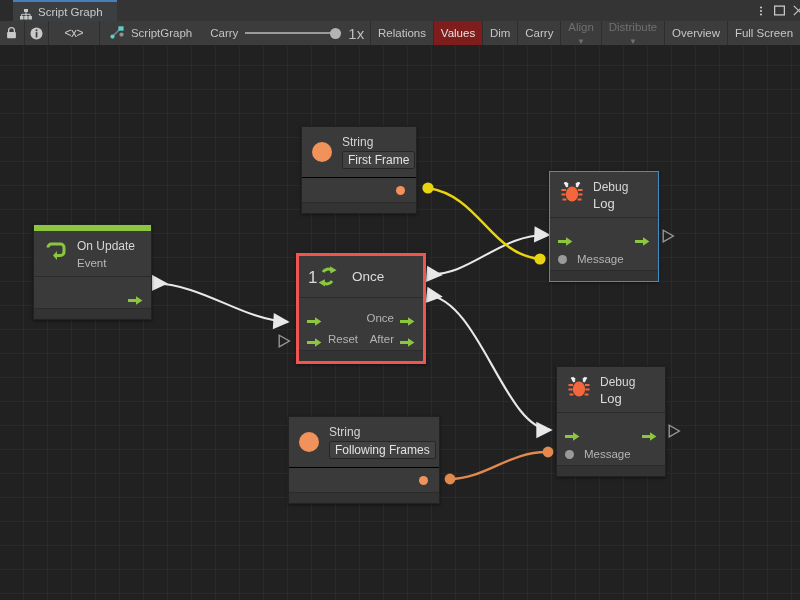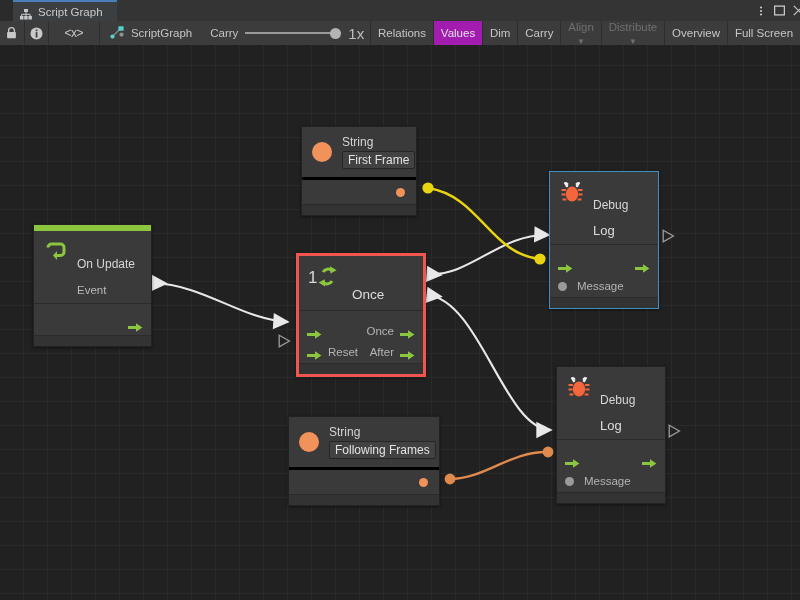--- a/index.html
+++ b/index.html
@@ -60,21 +60,21 @@
   #zoom-slider .knob {
     position: absolute; right: 0; top: 2px; width: 11px; height: 11px;
     border-radius: 50%; background: #b4b4b4;
   }
   #zoom-group .zval { font-size: 15px; color: #bdbdbd; }
 
   .tb-btn {
     display: flex; align-items: center; gap: 4px; padding: 0 7px;
     font-size: 11.5px; color: #c6c6c6; white-space: nowrap;
   }
-  .tb-btn.active { background: #a21caf; color: #e3e3e3; }
+  .tb-btn.active { background: #7f1d1d; color: #e3e3e3; }
   .tb-btn.disabled { color: #6f6f6f; flex-direction: column; }
   .caret { font-size: 8px; line-height: 1; position: relative; top: 1px; }
 
   
   #canvas {
     position: absolute; left: 0; top: 46px; width: 800px; height: 554px;
     background-color: #212121;
     background-image:
       linear-gradient(to right, #2a2a2a 1px, transparent 1px),
       linear-gradient(to bottom, #2a2a2a 1px, transparent 1px),
@@ -97,21 +97,21 @@
   .node.selected-blue { border: 1px solid #3f8fc4; }
 
   .node-head {
     display: flex; align-items: flex-start; gap: 8px;
     padding: 7px 9px 6px 9px;
     border-bottom: 1px solid #2b2b2b;
     background: #3a3a3a;
   }
   .accent-bar { height: 6px; background: #8cc63f; }
   .node-icon { flex: 0 0 auto; width: 26px; height: 26px; display: block; }
-  .node-titles { display: flex; flex-direction: column; gap: 12px; padding-top: 1px; margin-top: 18px; }
+  .node-titles { display: flex; flex-direction: column; gap: 3px; padding-top: 1px; }
   .node-title { font-size: 12px; color: #d6d6d6; line-height: 14px; white-space: nowrap; }
   .node-sub   { font-size: 11.5px; color: #b8b8b8; line-height: 14px; white-space: nowrap; }
   .node-title.big { font-size: 13.5px; color: #dcdcdc; line-height: 16px; }
 
   .node-body { padding: 5px 0 5px 0; background: #3a3a3a; }
   .node-foot { height: 11px; background: #333333; border-top: 1px solid #2b2b2b; }
 
   .port-row {
     display: flex; align-items: flex-end; justify-content: space-between;
     height: 21px; padding: 0 8px; position: relative;
@@ -120,21 +120,21 @@
   .port-label { font-size: 11.5px; color: #b4b4b4; white-space: nowrap; }
   .flow-arrow { width: 15px; height: 11px; display: block; }
   .dot { width: 9px; height: 9px; border-radius: 50%; display: block; }
   .dot.grey { background: #9a9a9a; }
   .dot.orange { background: #f0925a; }
   .tri-out {
     position: absolute; width: 13px; height: 14px; display: block;
   }
 
   
-  .str-head { display: flex; align-items: center; gap: 10px; padding: 8px 9px 8px 10px; border-bottom: 3px solid #000000; }
+  .str-head { display: flex; align-items: center; gap: 10px; padding: 8px 9px 8px 10px; border-bottom: 1px solid #000000; }
   .big-dot { width: 20px; height: 20px; border-radius: 50%; background: #f0925a; flex: 0 0 auto; }
   .str-col { display: flex; flex-direction: column; gap: 2px; }
   .str-title { font-size: 12px; color: #d4d4d4; }
   .str-field {
     background: #424242; border: 1px solid #262626; border-radius: 2px;
     font-size: 12px; color: #e2e2e2; padding: 1px 5px; min-width: 66px;
     white-space: nowrap;
   }
   .out-row { height: 24px; position: relative; }
   .out-row .dot { position: absolute; right: 11px; top: 8px; }

